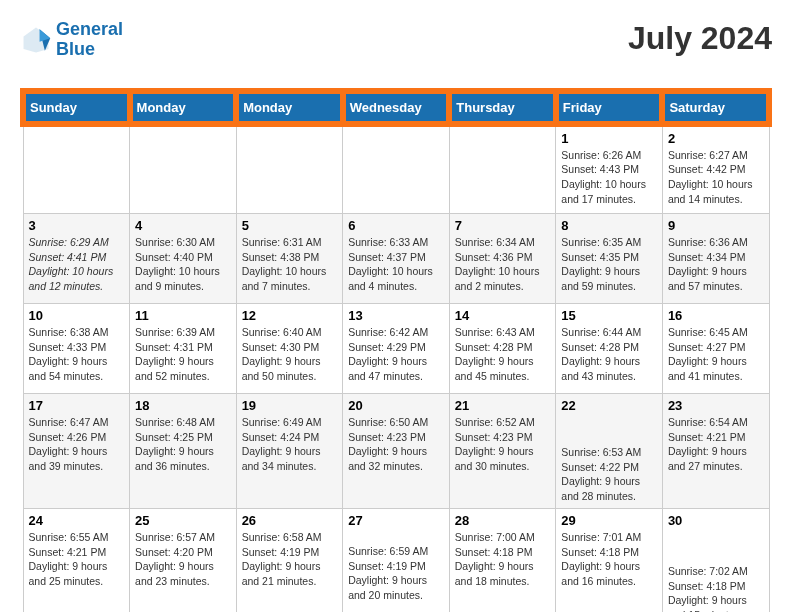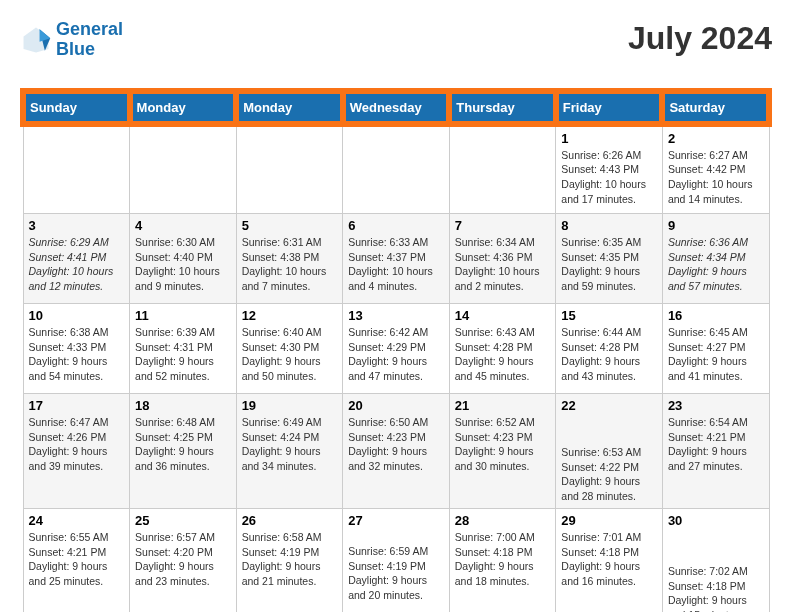--- a/index.html
+++ b/index.html
@@ -172,21 +172,21 @@
 Daylight: 10 hours and 2 minutes.</div>
         </td>
         <td>
           <span class="day-num">8</span>
           <div class="day-info" style="white-space: pre-line;">Sunrise: 6:35 AM
 Sunset: 4:35 PM
 Daylight: 9 hours and 59 minutes.</div>
         </td>
         <td>
           <span class="day-num">9</span>
-          <div class="day-info" style="white-space: pre-line; font-style: italic;">Sunrise: 6:36 AM
+          <div class="day-info" style="white-space: pre-line;">Sunrise: 6:36 AM
 Sunset: 4:34 PM
 Daylight: 9 hours and 57 minutes.</div>
         </td>
       </tr>
       <tr>
         <td>
           <span class="day-num">10</span>
           <div class="day-info" style="white-space: pre-line;">Sunrise: 6:38 AM
 Sunset: 4:33 PM
 Daylight: 9 hours and 54 minutes.</div>

